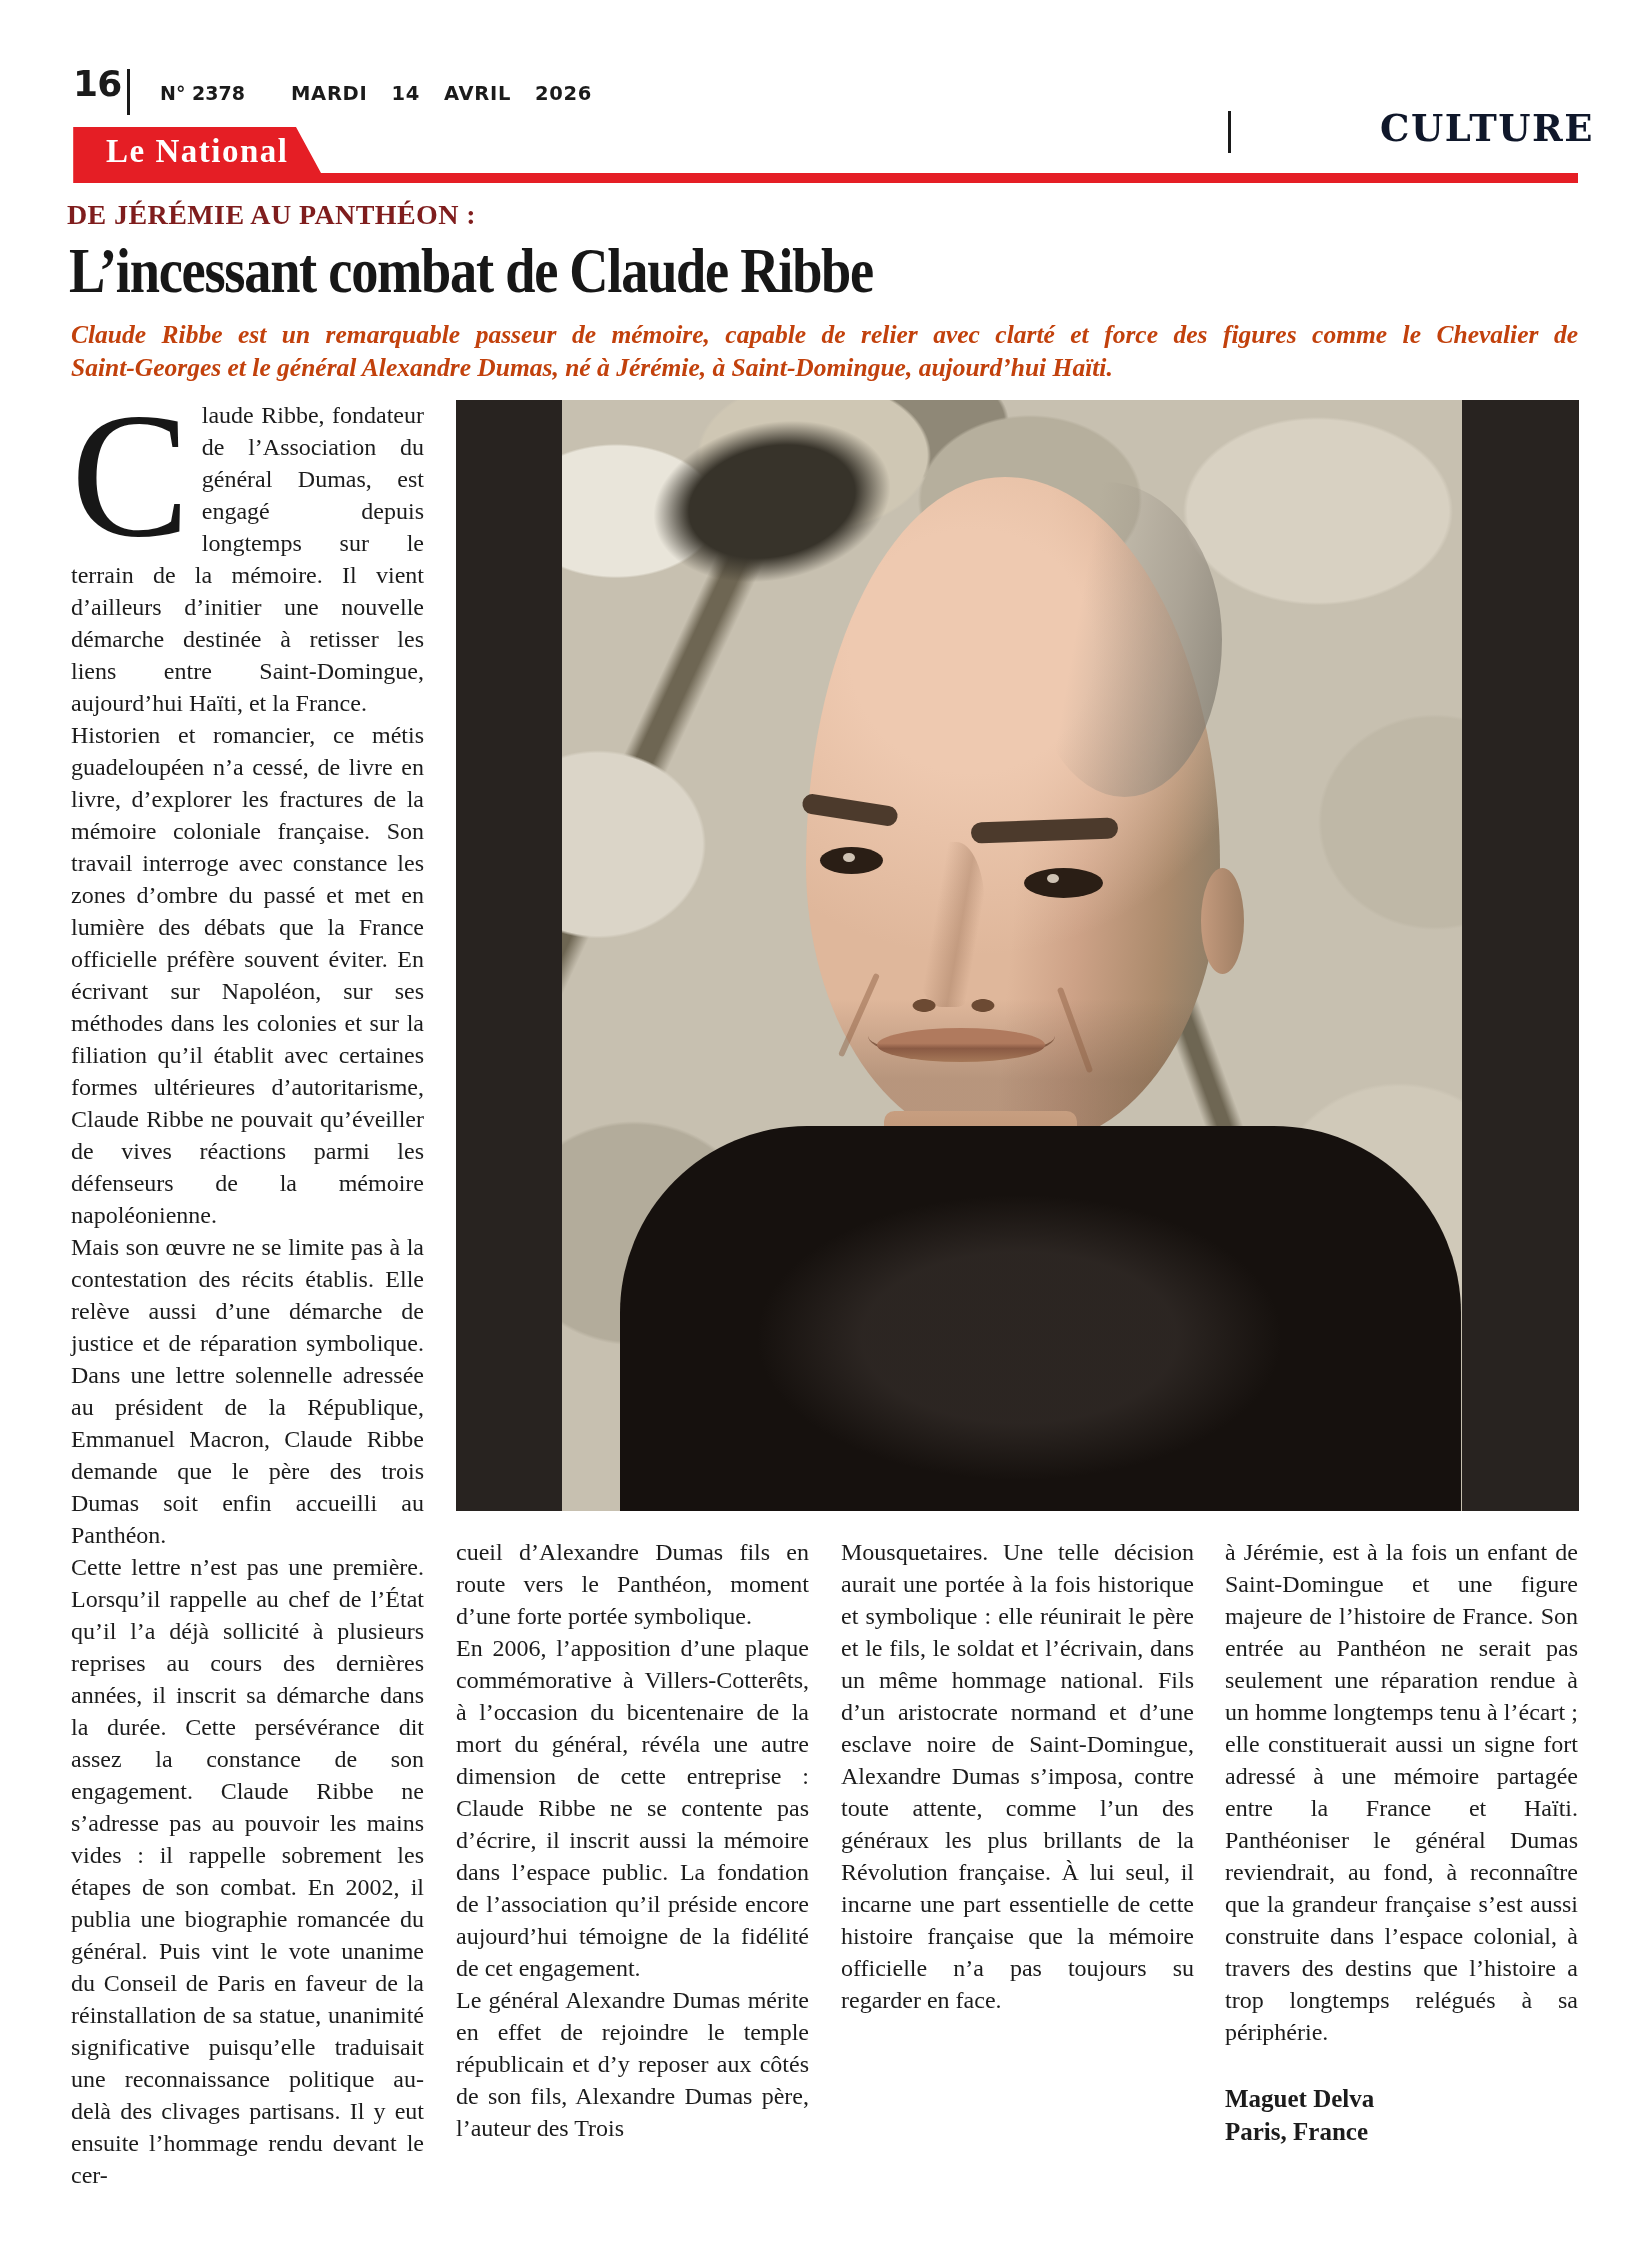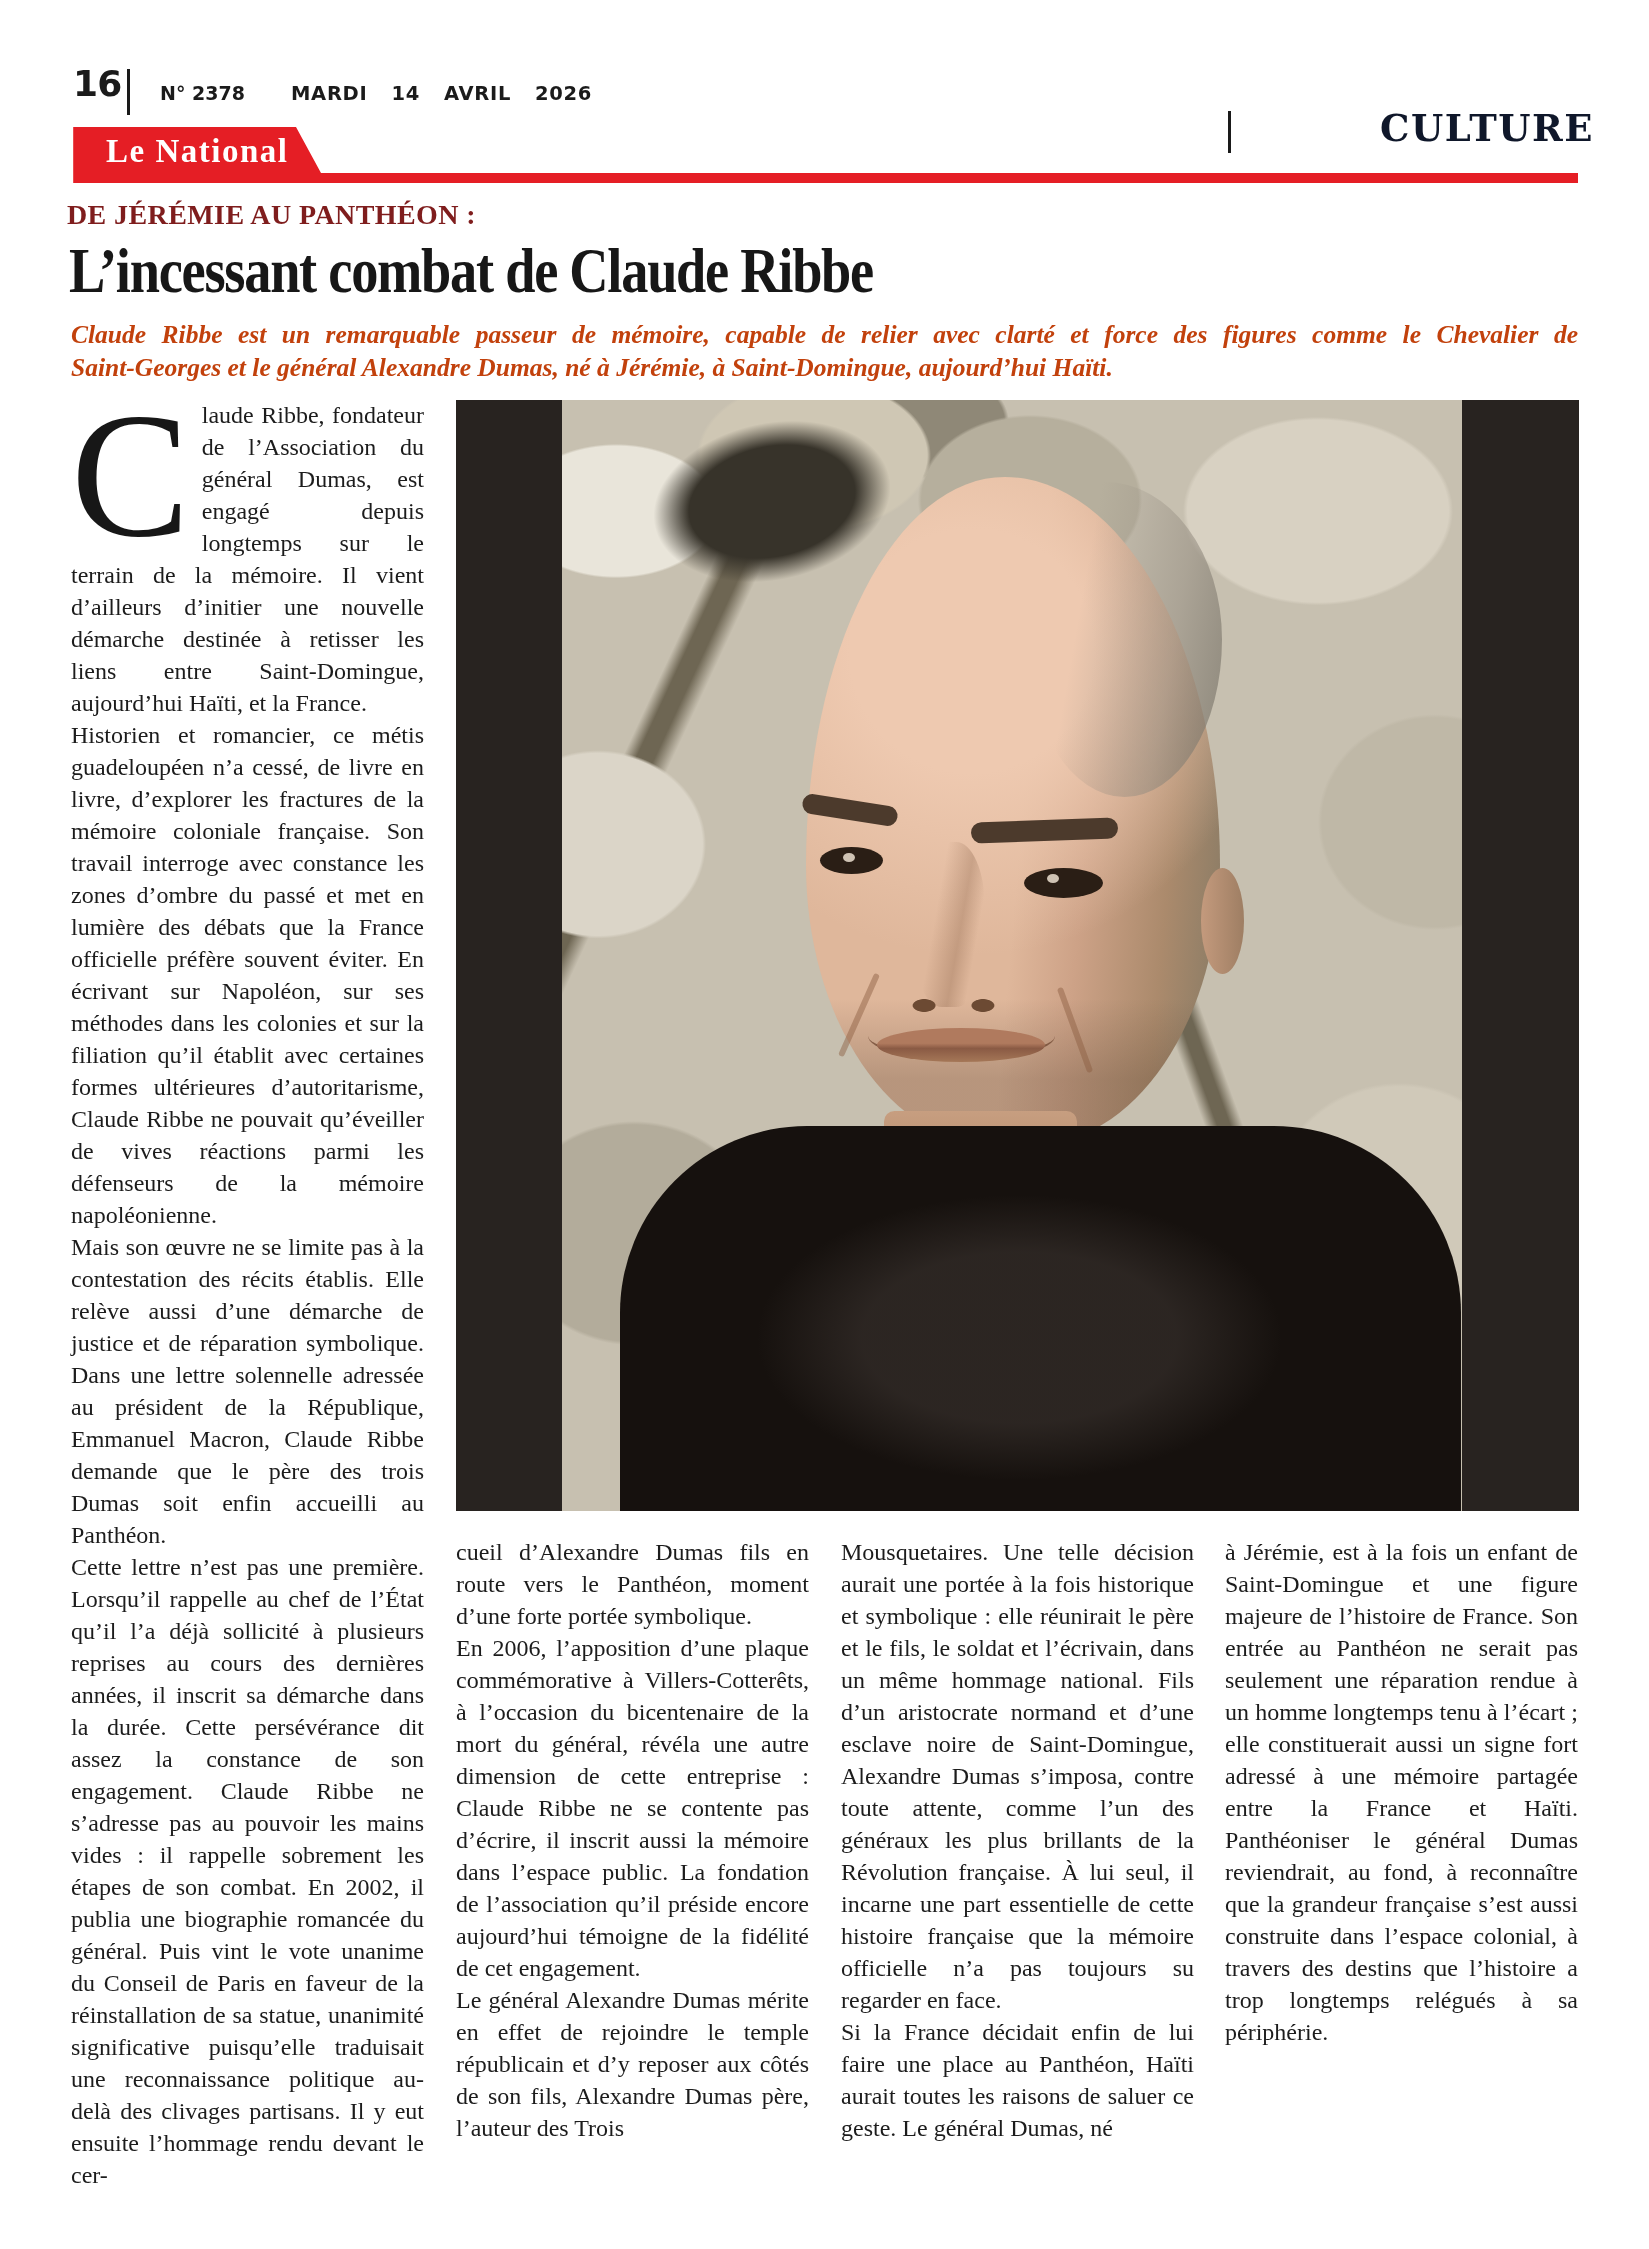--- a/index.html
+++ b/index.html
@@ -151,21 +151,24 @@
   </div>
 
   <div class="abs col col2">
     <p>cueil d’Alexandre Dumas fils en route vers le Panthéon, moment d’une forte portée symbolique.</p>
     <p>En 2006, l’apposition d’une plaque commémorative à Villers-Cotterêts, à l’occasion du bicentenaire de la mort du général, révéla une autre dimension de cette entreprise : Claude Ribbe ne se contente pas d’écrire, il inscrit aussi la mémoire dans l’espace public. La fondation de l’association qu’il préside encore aujourd’hui témoigne de la fidélité de cet engagement.</p>
     <p>Le général Alexandre Dumas mérite en effet de rejoindre le temple républicain et d’y reposer aux côtés de son fils, Alexandre Dumas père, l’auteur des Trois</p>
   </div>
 
   <div class="abs col col3">
     <p>Mousquetaires. Une telle décision aurait une portée à la fois historique et symbolique : elle réunirait le père et le fils, le soldat et l’écrivain, dans un même hommage national. Fils d’un aristocrate normand et d’une esclave noire de Saint-Domingue, Alexandre Dumas s’imposa, contre toute attente, comme l’un des généraux les plus brillants de la Révolution française. À lui seul, il incarne une part essentielle de cette histoire française que la mémoire officielle n’a pas toujours su regarder en face.</p>
-    <p>Si la France décidait enfin de lui faire une place au Panthéon, Haïti aurait toutes les raisons de saluer ce geste. Le général Dumas, né</p>
   </div>
 
   <div class="abs col col4">
     <p>à Jérémie, est à la fois un enfant de Saint-Domingue et une figure majeure de l’histoire de France. Son entrée au Panthéon ne serait pas seulement une réparation rendue à un homme longtemps tenu à l’écart ; elle constituerait aussi un signe fort adressé à une mémoire partagée entre la France et Haïti. Panthéoniser le général Dumas reviendrait, au fond, à reconnaître que la grandeur française s’est aussi construite dans l’espace colonial, à travers des destins que l’histoire a trop longtemps relégués à sa périphérie.</p>
+    <div class="byline">
+      <div>Maguet Delva</div>
+      <div>Paris, France</div>
+    </div>
   </div>
 
 </div>
 
 
 </body></html>

